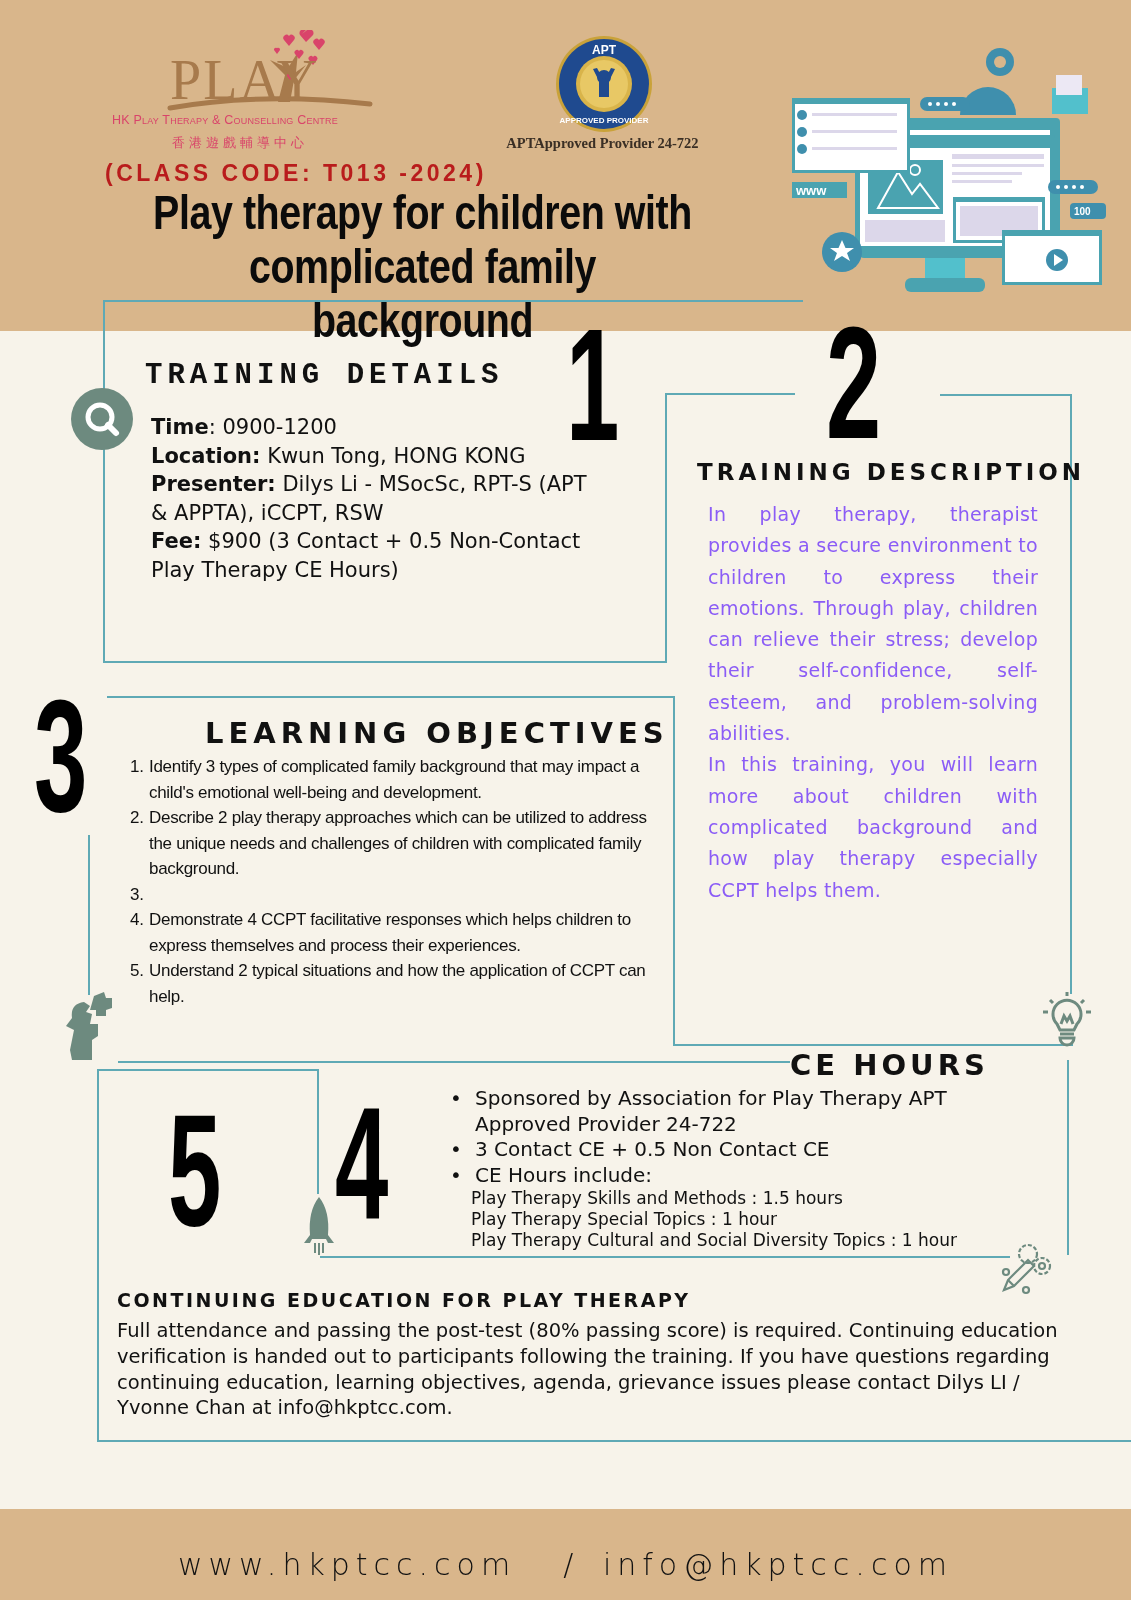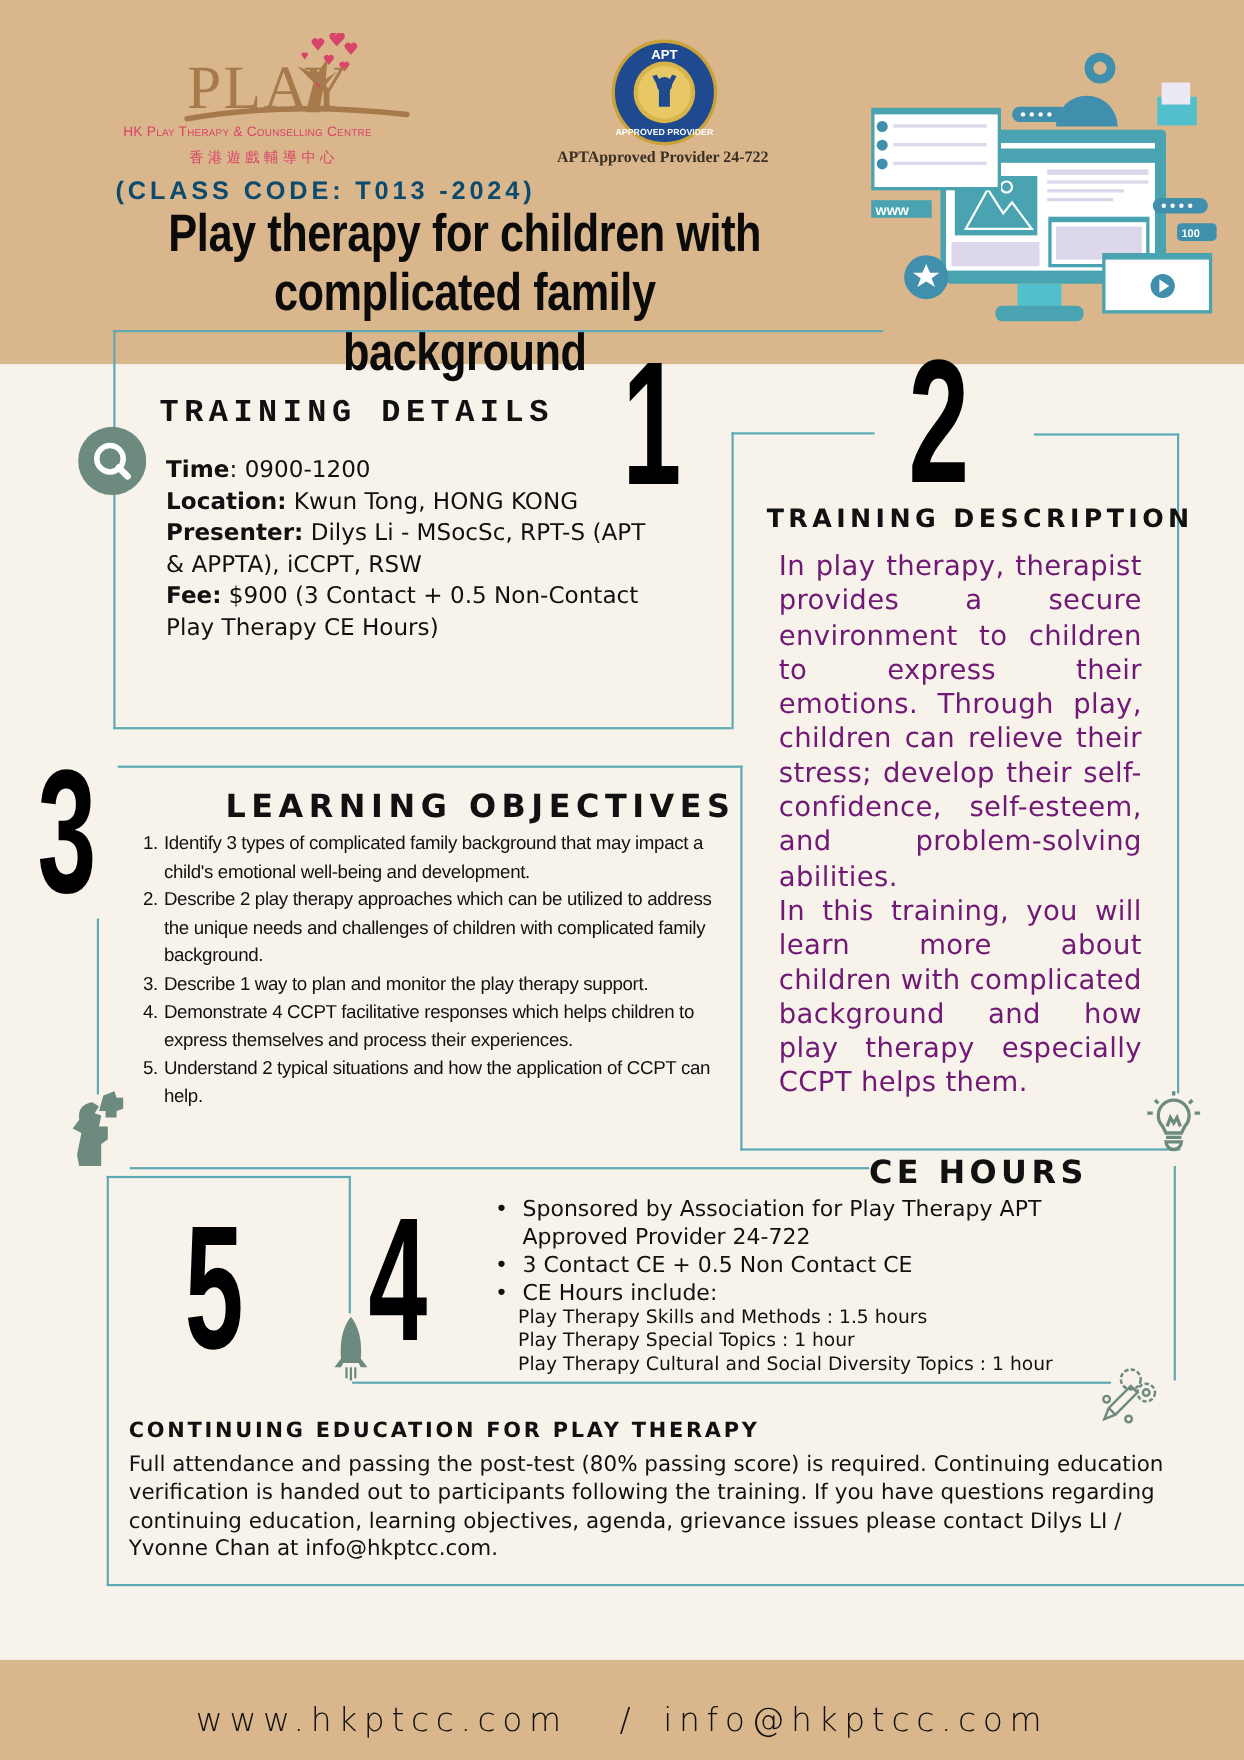--- a/index.html
+++ b/index.html
@@ -12,36 +12,36 @@
 
   
   .play-logo { left: 110px; top: 30px; width: 275px; height: 125px; }
   .play-word { left: 170px; top: 48px; font-family: "Liberation Serif", serif; font-size: 56px; color: #a77a4c; letter-spacing: 2px; font-weight: 300; }
   .play-en { left: 112px; top: 113px; font-family: "Liberation Sans", sans-serif; font-size: 12.5px; color: #d9446a; font-variant: small-caps; letter-spacing: 0.2px; }
   .play-zh { left: 172px; top: 134px; font-family: "DejaVu Sans", sans-serif; font-size: 13px; color: #d9446a; letter-spacing: 4px; }
 
   .apt-badge { left: 555px; top: 35px; width: 98px; height: 98px; }
   .apt-caption { left: 470px; top: 135px; width: 265px; text-align: center; font-family: "Liberation Serif", serif; font-weight: bold; font-size: 14.5px; color: #3a2f25; }
 
-  .class-code { left: 105px; top: 160px; font-size: 23px; letter-spacing: 3.5px; font-weight: bold; color: #0c4a6e; }
+  .class-code { left: 105px; top: 160px; font-size: 23px; letter-spacing: 3.5px; font-weight: bold; color: #b91c1c; }
   .main-title { left: 90px; top: 186px; width: 665px; text-align: center; font-family: "Liberation Sans", sans-serif; font-weight: bold; font-size: 48px; line-height: 54px; transform: scaleX(0.82); transform-origin: center top; color: #0b0b0b; letter-spacing: -0.5px; }
 
   .monitor-illus { left: 770px; top: 40px; width: 340px; height: 265px; }
 
   
   .ln { background: #5fa9b5; position: absolute; }
 
   .big-num { font-family: "Liberation Sans", sans-serif; font-weight: bold; color: #000; transform-origin: left top; line-height: 1; }
 
   .sec-head { font-family: "DejaVu Sans", sans-serif; font-weight: bold; letter-spacing: 4px; color: #111; }
 
   .details { left: 151px; top: 413px; width: 440px; font-family: "DejaVu Sans", sans-serif; font-size: 21px; line-height: 28.5px; color: #111; }
   .details b { font-weight: bold; }
 
-  .desc { left: 708px; top: 499px; width: 330px; font-family: "DejaVu Sans", sans-serif; font-size: 25px; line-height: 31.3px; text-align: justify; color: #701a75; letter-spacing: 0.3px; }
+  .desc { left: 708px; top: 499px; width: 330px; font-family: "DejaVu Sans", sans-serif; font-size: 19px; line-height: 31.3px; text-align: justify; color: #8b5cf6; letter-spacing: 0.3px; }
 
   .obj-list { left: 130px; top: 754px; width: 540px; font-family: "Liberation Sans", sans-serif; font-size: 17px; line-height: 25.5px; color: #111; letter-spacing: -0.3px; }
   .obj-list .obj { display: flex; }
   .obj-list .obj-num { width: 19px; flex: none; }
 
   .ce-list { left: 446px; top: 1086px; width: 560px; font-family: "DejaVu Sans", sans-serif; font-size: 20px; line-height: 25.5px; color: #111; }
   .ce-list .bul { display: flex; }
   .ce-list .dot { width: 29px; flex: none; padding-left: 4px; }
   .ce-sub { left: 471px; top: 1188px; font-family: "DejaVu Sans", sans-serif; font-size: 17px; line-height: 21px; color: #111; }
 
@@ -235,21 +235,20 @@
   <div class="obj">
       <span class="obj-num">1.</span>
       <span>Identify 3 types of complicated family background that may impact a child's emotional well-being and development.</span>
     </div>
   <div class="obj">
       <span class="obj-num">2.</span>
       <span>Describe 2 play therapy approaches which can be utilized to address the unique needs and challenges of children with complicated family background.</span>
     </div>
   <div class="obj">
       <span class="obj-num">3.</span>
-      <span>Describe 1 way to plan and monitor the play therapy support.</span>
     </div>
   <div class="obj">
       <span class="obj-num">4.</span>
       <span>Demonstrate 4 CCPT facilitative responses which helps children to express themselves and process their experiences.</span>
     </div>
   <div class="obj">
       <span class="obj-num">5.</span>
       <span>Understand 2 typical situations and how the application of CCPT can help.</span>
     </div>
 </div>

